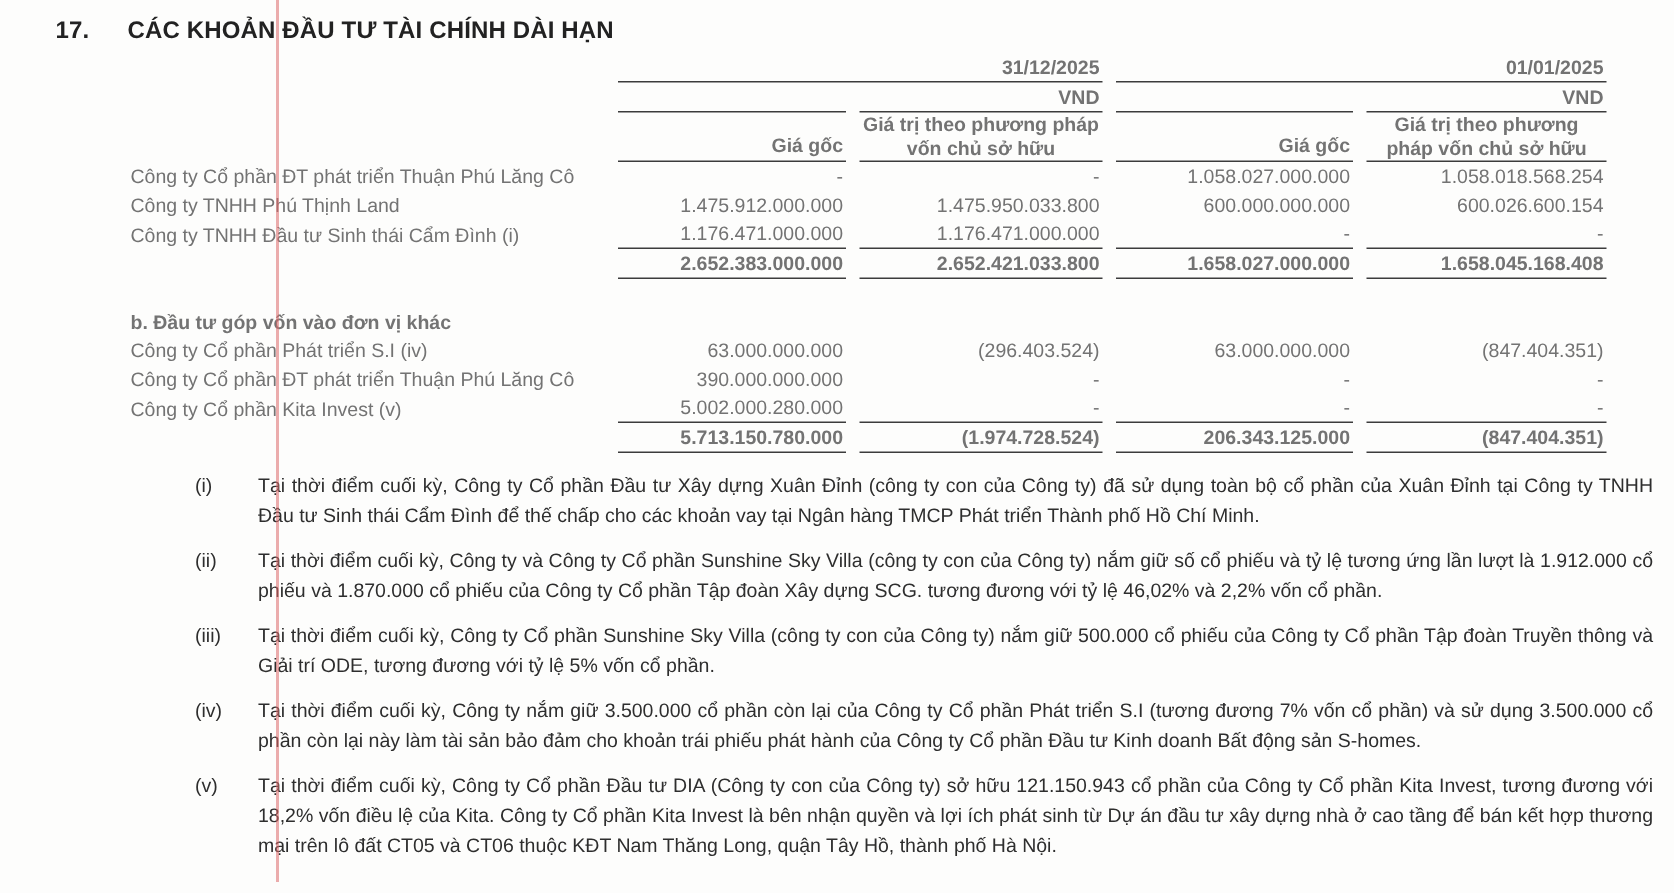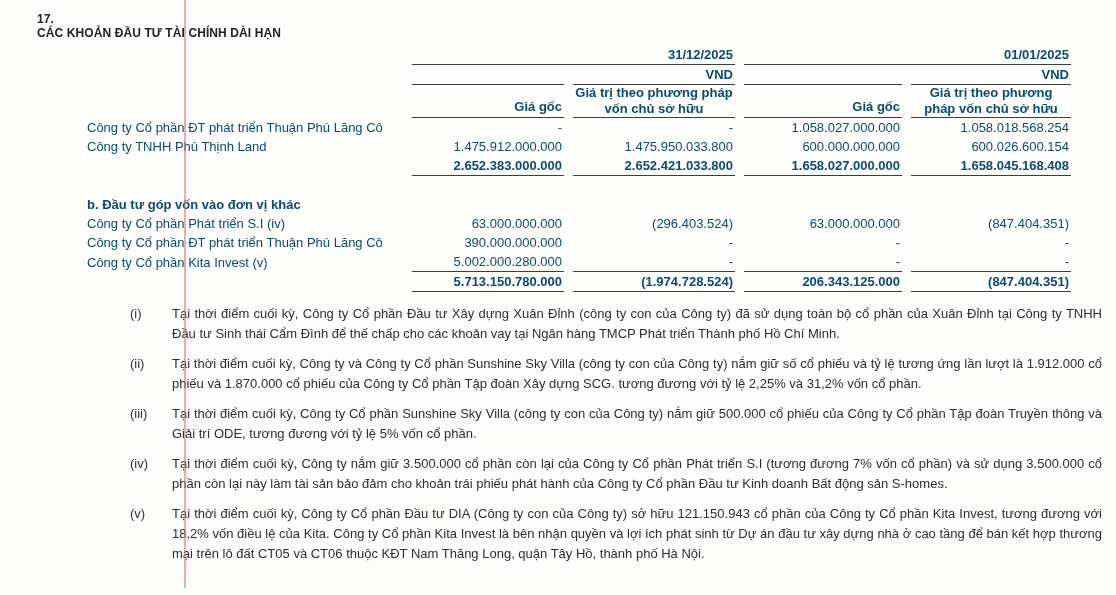--- a/index.html
+++ b/index.html
@@ -15,34 +15,33 @@
     position: absolute;
     left: 184px; top: 0;
     width: 2px; height: 588px;
     background: rgba(221, 106, 106, 0.55);
     z-index: 10;
     pointer-events: none;
   }
   .doc-title {
     display: flex;
     margin: 12px 12px 0 37px;
-    font-size: 12px;
+    font-size: 16px;
     font-weight: 700;
     color: #222;
     letter-spacing: 0.1px;
-    flex-direction: column;
   }
   .doc-title .num { width: 48px; }
   table.fin {
     margin: 5px 0 0 76px;
     border-collapse: separate;
     border-spacing: 9px 0;
     table-layout: fixed;
     font-size: 13px;
-    color: #0c4a6e;
+    color: #737373;
   }
   table.fin td { padding: 0 2px; height: 19px; vertical-align: middle; overflow: visible; }
   td.name { text-align: left; white-space: nowrap; }
   td.num { text-align: right; white-space: nowrap; }
   td.ctr { text-align: center; }
   .bold { font-weight: 700; }
   .bb  { border-bottom: 1.5px solid #3c3c3c; }
   .r-date td { height: 16px; vertical-align: bottom; }
   .r-vnd td  { height: 16px; vertical-align: bottom; }
   .r-sub td  { height: 40px; }
@@ -107,20 +106,27 @@
       <td class="num">1.058.018.568.254</td>
     </tr>
     <tr>
       <td class="name">Công ty TNHH Phú Thịnh Land</td>
       <td class="num">1.475.912.000.000</td>
       <td class="num">1.475.950.033.800</td>
       <td class="num">600.000.000.000</td>
       <td class="num">600.026.600.154</td>
     </tr>
     <tr>
+      <td class="name">Công ty TNHH Đầu tư Sinh thái Cẩm Đình (i)</td>
+      <td class="num bb">1.176.471.000.000</td>
+      <td class="num bb">1.176.471.000.000</td>
+      <td class="num bb">-</td>
+      <td class="num bb">-</td>
+    </tr>
+    <tr>
       <td class="name"></td>
       <td class="num bold bb">2.652.383.000.000</td>
       <td class="num bold bb">2.652.421.033.800</td>
       <td class="num bold bb">1.658.027.000.000</td>
       <td class="num bold bb">1.658.045.168.408</td>
     </tr>
 
     <tr class="r-spacer">
         <td colspan="5"></td>
       </tr>
@@ -160,21 +166,21 @@
   </tbody>
 </table>
 
 <div class="footnotes">
   <div class="fnote">
     <span class="marker">(i)</span>
     <span class="ftext">Tại thời điểm cuối kỳ, Công ty Cổ phần Đầu tư Xây dựng Xuân Đỉnh (công ty con của Công ty) đã sử dụng toàn bộ cổ phần của Xuân Đỉnh tại Công ty TNHH Đầu tư Sinh thái Cẩm Đình để thế chấp cho các khoản vay tại Ngân hàng TMCP Phát triển Thành phố Hồ Chí Minh.</span>
   </div>
   <div class="fnote">
     <span class="marker">(ii)</span>
-    <span class="ftext">Tại thời điểm cuối kỳ, Công ty và Công ty Cổ phần Sunshine Sky Villa (công ty con của Công ty) nắm giữ số cổ phiếu và tỷ lệ tương ứng lần lượt là 1.912.000 cổ phiếu và 1.870.000 cổ phiếu của Công ty Cổ phần Tập đoàn Xây dựng SCG. tương đương với tỷ lệ 2,25% và 31,2% vốn cổ phần.</span>
+    <span class="ftext">Tại thời điểm cuối kỳ, Công ty và Công ty Cổ phần Sunshine Sky Villa (công ty con của Công ty) nắm giữ số cổ phiếu và tỷ lệ tương ứng lần lượt là 1.912.000 cổ phiếu và 1.870.000 cổ phiếu của Công ty Cổ phần Tập đoàn Xây dựng SCG. tương đương với tỷ lệ 46,02% và 2,2% vốn cổ phần.</span>
   </div>
   <div class="fnote">
     <span class="marker">(iii)</span>
     <span class="ftext">Tại thời điểm cuối kỳ, Công ty Cổ phần Sunshine Sky Villa (công ty con của Công ty) nắm giữ 500.000 cổ phiếu của Công ty Cổ phần Tập đoàn Truyền thông và Giải trí ODE, tương đương với tỷ lệ 5% vốn cổ phần.</span>
   </div>
   <div class="fnote">
     <span class="marker">(iv)</span>
     <span class="ftext">Tại thời điểm cuối kỳ, Công ty nắm giữ 3.500.000 cổ phần còn lại của Công ty Cổ phần Phát triển S.I (tương đương 7% vốn cổ phần) và sử dụng 3.500.000 cổ phần còn lại này làm tài sản bảo đảm cho khoản trái phiếu phát hành của Công ty Cổ phần Đầu tư Kinh doanh Bất động sản S-homes.</span>
   </div>
   <div class="fnote">

